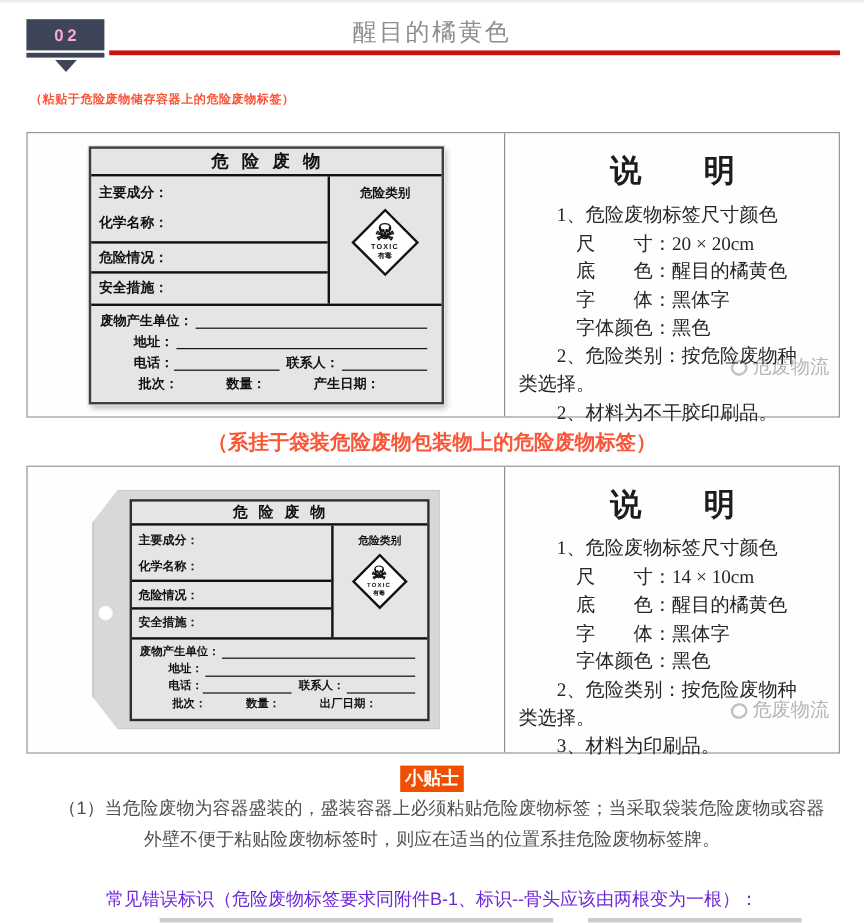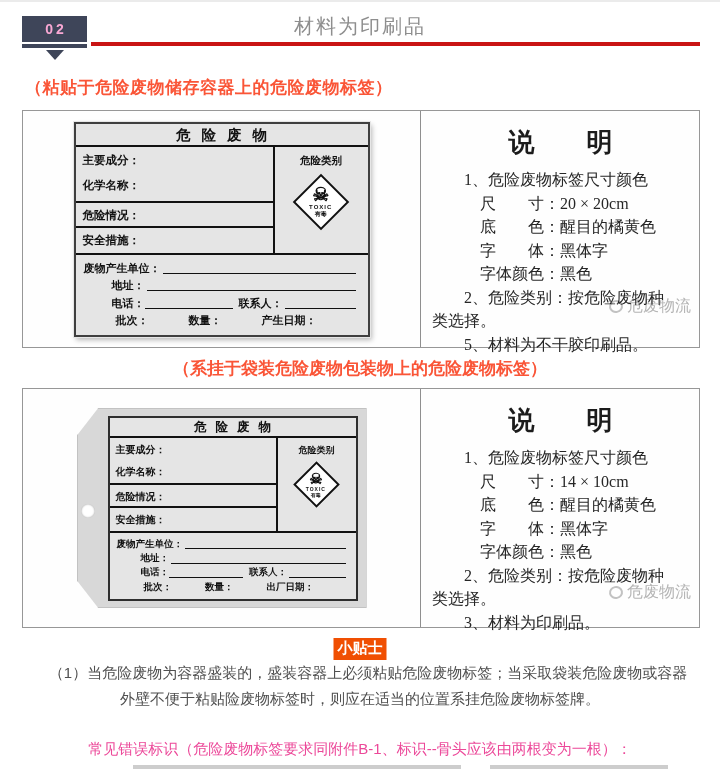--- a/index.html
+++ b/index.html
@@ -14,21 +14,21 @@
            display:flex; align-items:center; justify-content:center; }
   .badge-underline { position:absolute; left:22px; top:44px; width:65px; height:4px; background:#3e4559; }
   .badge-arrow { position:absolute; left:46px; top:50px; width:0; height:0;
                  border-left:9px solid transparent; border-right:9px solid transparent; border-top:10px solid #3e4559; }
   .page-title { position:absolute; top:13px; left:0; width:720px; text-align:center;
                 font-size:20px; color:#8e8e8e; letter-spacing:2px; }
   .red-rule { position:absolute; left:91px; top:42px; width:609px; height:4px; background:#c91414; }
 
   
   .caption { position:absolute; color:#fa5537; font-weight:bold; }
-  .caption1 { top:76px; left:25px; font-size:17px; letter-spacing:0.5px; }
+  .caption1 { top:76px; left:25px; font-size:10px; letter-spacing:0.5px; }
   .caption2 { top:357px; left:0; width:720px; text-align:center; font-size:17px; }
 
   
   .panel { position:absolute; left:22px; width:678px; border:1px solid #979797; background:#fefefe; display:flex; }
   .panel1 { top:110px; height:238px; }
   .panel2 { top:388px; height:240px; }
   .cell-left { width:397px; display:flex; align-items:center; justify-content:center; }
   .cell-right { flex:1; border-left:1px solid #8f8f8f; position:relative; padding:10px 4px 0 5px;
                 font-family:"Liberation Serif", serif; color:#262626; }
 
@@ -103,35 +103,35 @@
   .tag-hole { position:absolute; left:4px; top:96px; width:14px; height:14px; border-radius:50%;
               background:#fff; box-shadow:inset 0 0 2px #8f8f8f; }
   .tag .hw-label { position:absolute; left:31px; top:8px; box-shadow:none; border-color:#2e2e2e; }
 
   
   .tip-badge { position:absolute; top:638px; left:50%; transform:translateX(-50%);
                background:#f04f02; color:#fff; font-size:15px; font-weight:bold; padding:1px 4px 2px; }
   .tip-line { position:absolute; left:0; width:720px; text-align:center; font-size:15px; color:#4f4f4f; }
   .tip-line1 { top:664px;padding-left:16px; }
   .tip-line2 { top:690px; }
-  .error-note { position:absolute; top:740px; left:0; width:720px; text-align:center; font-size:15px; color:#ec4899; }
+  .error-note { position:absolute; top:740px; left:0; width:720px; text-align:center; font-size:15px; color:#6d28d9; }
   .cut-strip { position:absolute; top:765px; height:4px; background:#cdcdcd; }
   .strip1 { left:133px; width:328px; }
   .strip2 { left:490px; width:178px; }
 </style>
 </head>
 <body>
 
 <div class="stage">
   <div class="topline"></div>
 
   <div class="badge">02</div>
   <div class="badge-underline"></div>
   <div class="badge-arrow"></div>
-  <div class="page-title">材料为印刷品</div>
+  <div class="page-title">醒目的橘黄色</div>
   <div class="red-rule"></div>
 
   <div class="caption caption1">（粘贴于危险废物储存容器上的危险废物标签）</div>
 
   <div class="panel panel1">
     <div class="cell-left">
       <div class="hw-label label-lg">
         <div class="hw-title">危险废物</div>
         <div class="hw-mid">
           <div class="hw-fields">
@@ -178,21 +178,21 @@
     </div>
     <div class="cell-right">
       <div class="notes-title">说　　明</div>
       <div class="note-line">　　1、危险废物标签尺寸颜色</div>
       <div class="note-line">　　　尺　　寸：20 × 20cm</div>
       <div class="note-line">　　　底　　色：醒目的橘黄色</div>
       <div class="note-line">　　　字　　体：黑体字</div>
       <div class="note-line">　　　字体颜色：黑色</div>
       <div class="note-line">　　2、危险类别：按危险废物种</div>
       <div class="note-line">类选择。</div>
-      <div class="note-line">　　5、材料为不干胶印刷品。</div>
+      <div class="note-line">　　2、材料为不干胶印刷品。</div>
       <div class="watermark wm1">
         <span class="wm-icon"></span>
         <span>危废物流</span>
       </div>
     </div>
   </div>
 
   <div class="caption caption2">（系挂于袋装危险废物包装物上的危险废物标签）</div>
 
   <div class="panel panel2">

